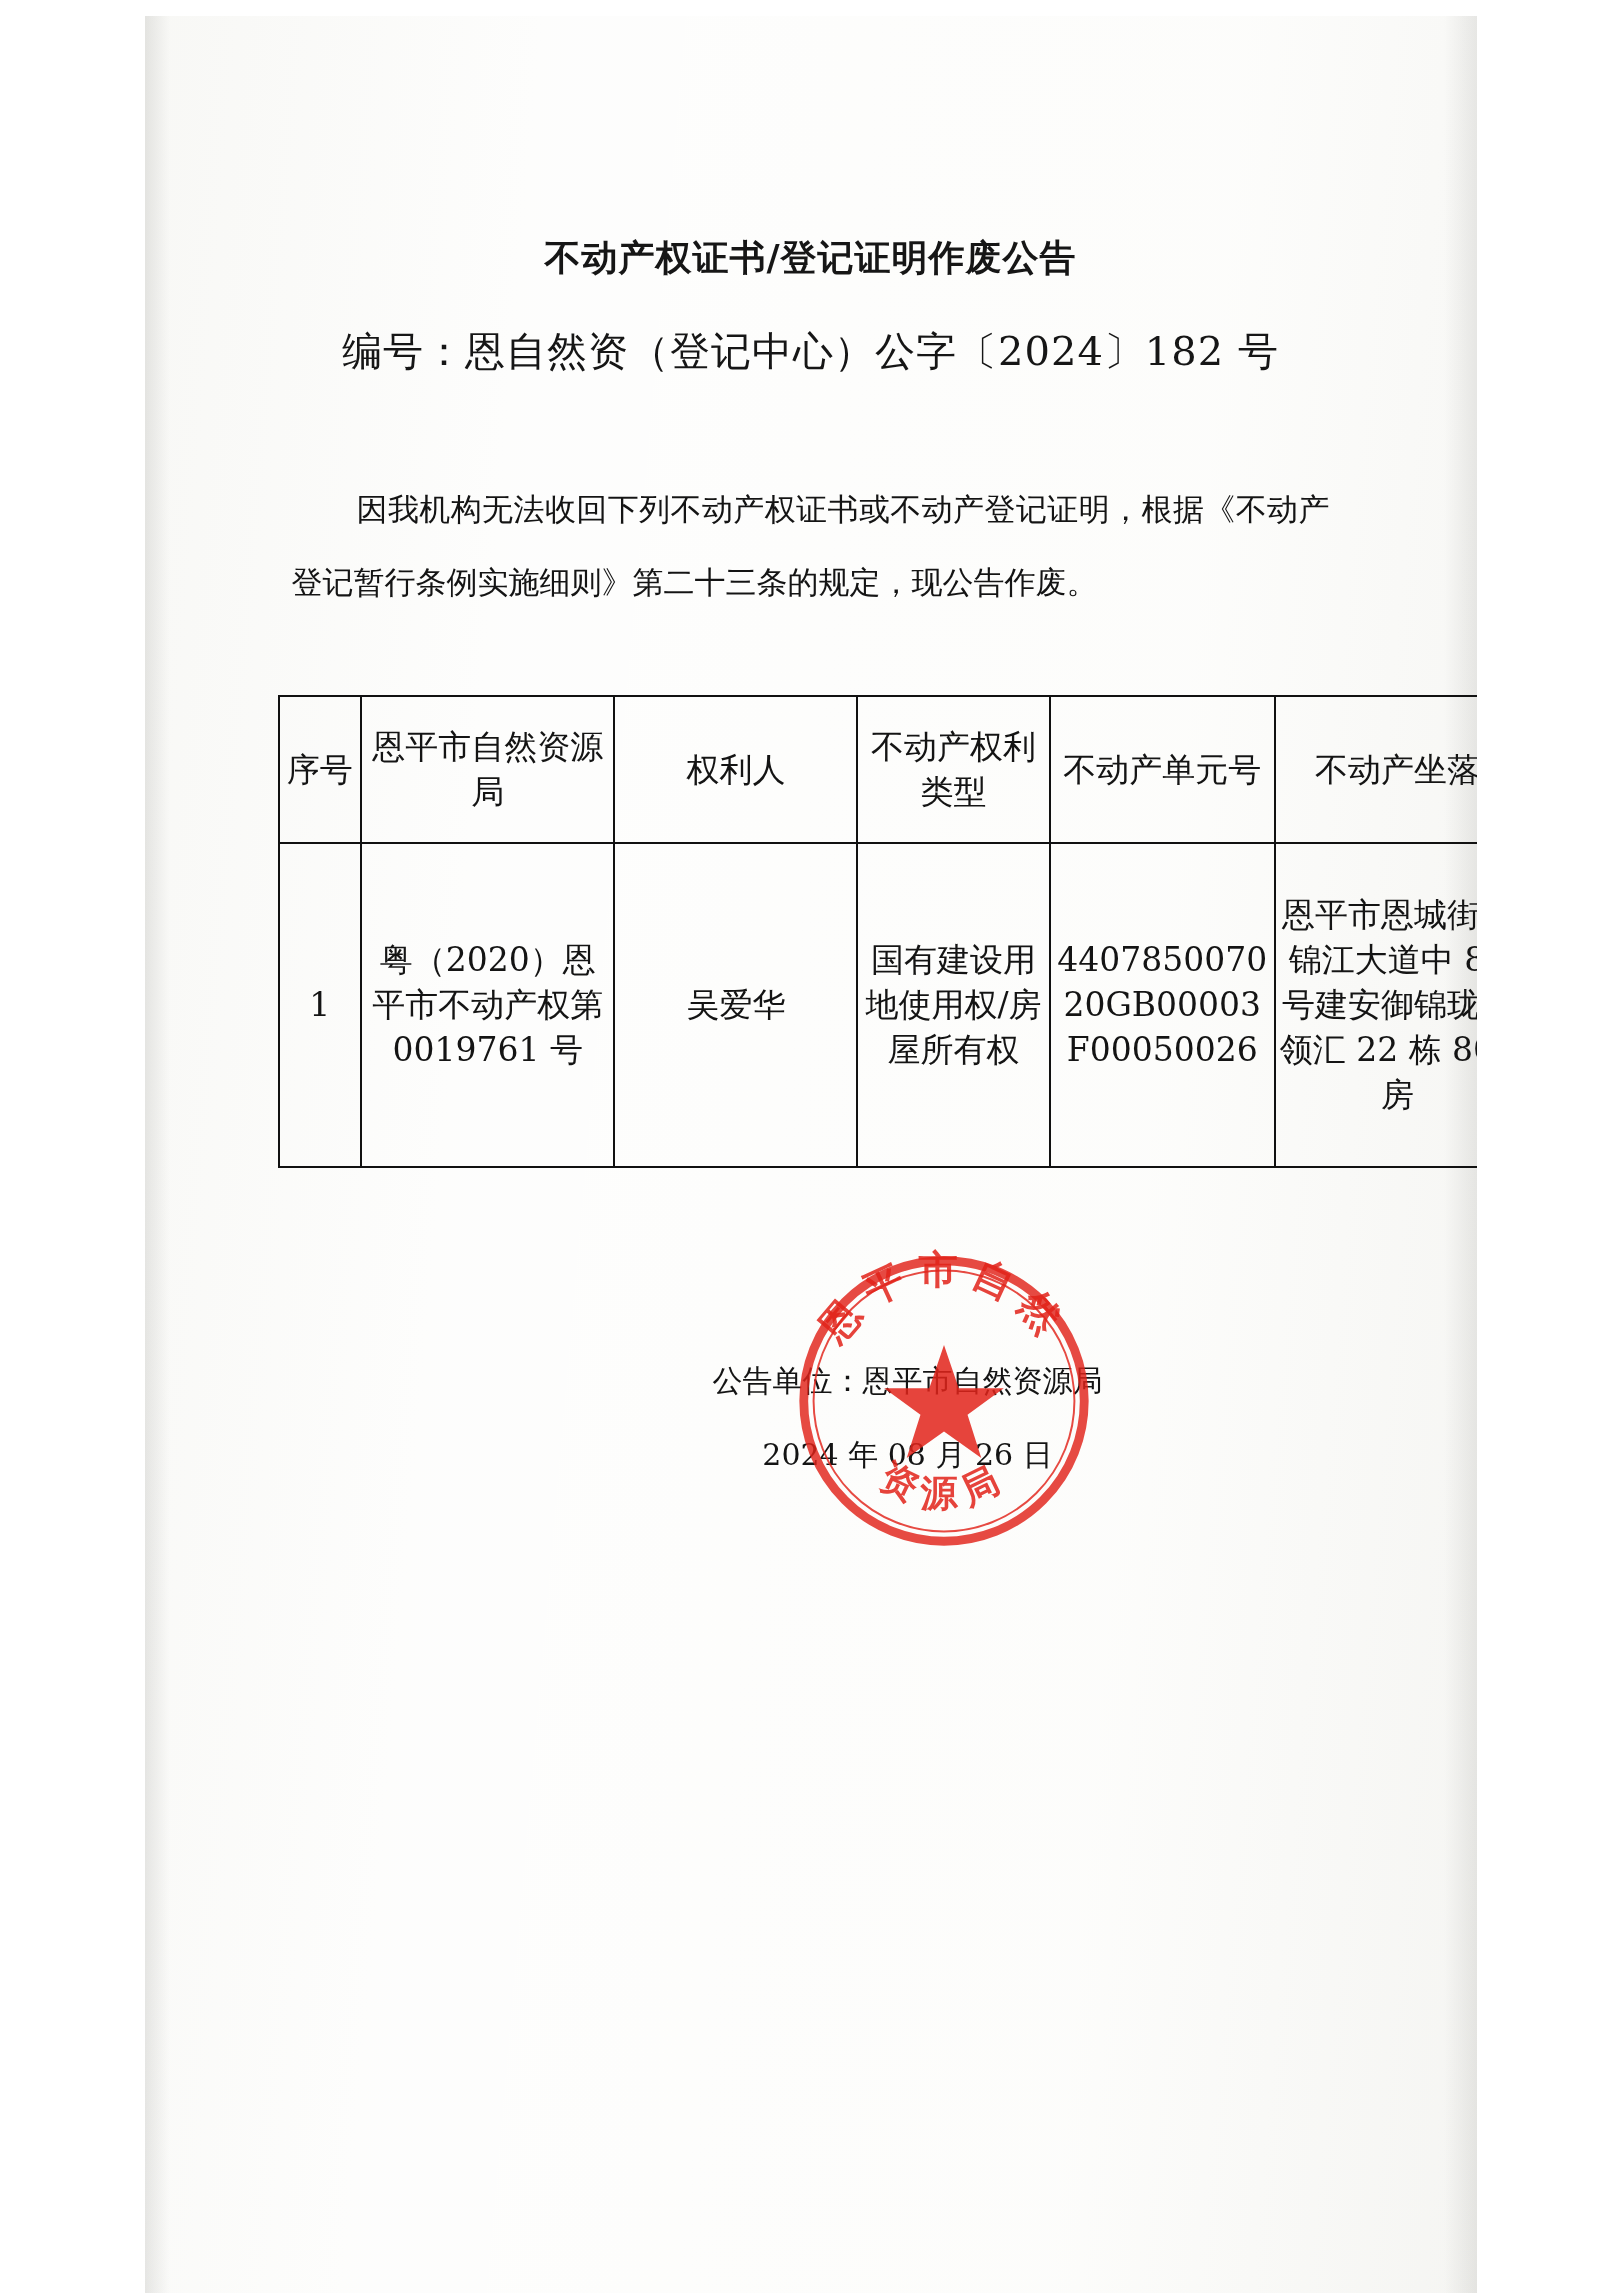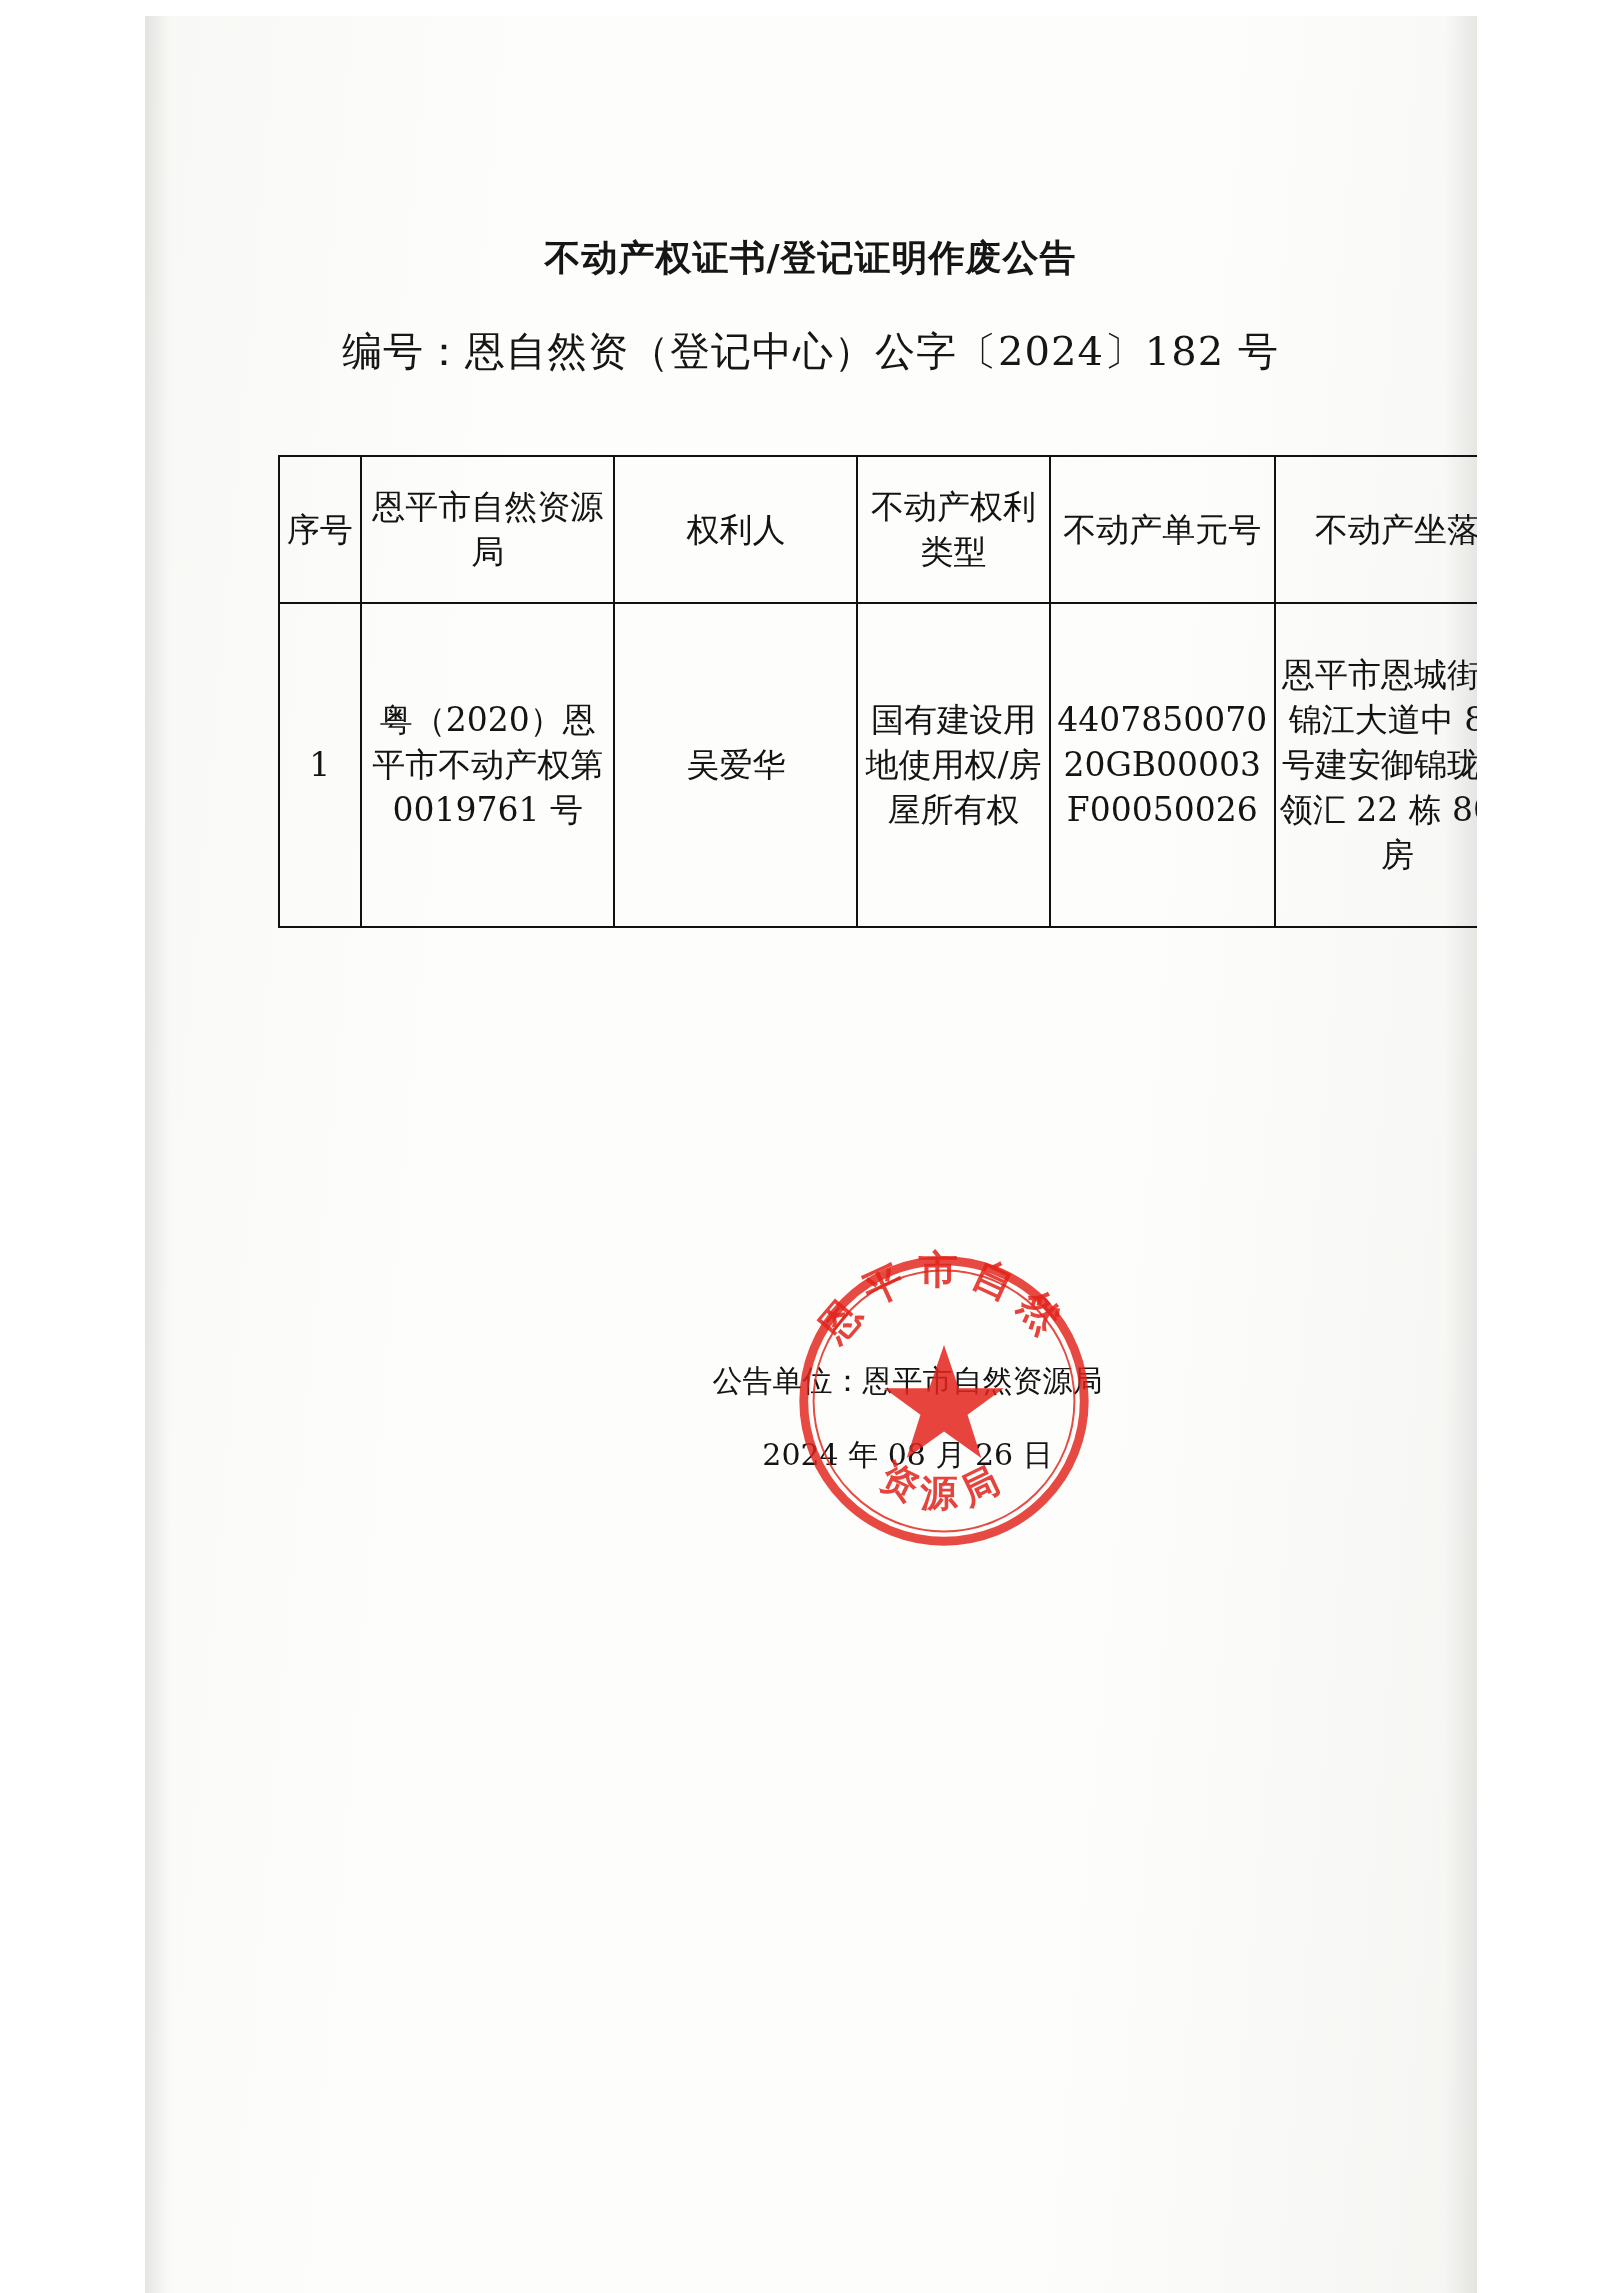--- a/index.html
+++ b/index.html
@@ -145,20 +145,21 @@
   <div class="paper-tint"></div>
   <div class="edge-shadow"></div>
   <div class="edge-shadow-r"></div>
 
   <div class="content">
 
     <div class="doc-title">不动产权证书/登记证明作废公告</div>
 
     <div class="doc-subtitle">编号：恩自然资（登记中心）公字〔2024〕182 号</div>
 
+    <div class="body-para">因我机构无法收回下列不动产权证书或不动产登记证明，根据《不动产登记暂行条例实施细则》第二十三条的规定，现公告作废。</div>
 
     <table class="notice-table">
       <colgroup>
         <col class="col-seq">
         <col class="col-cert">
         <col class="col-owner">
         <col class="col-type">
         <col class="col-unit">
         <col class="col-addr">
         <col class="col-remark">

